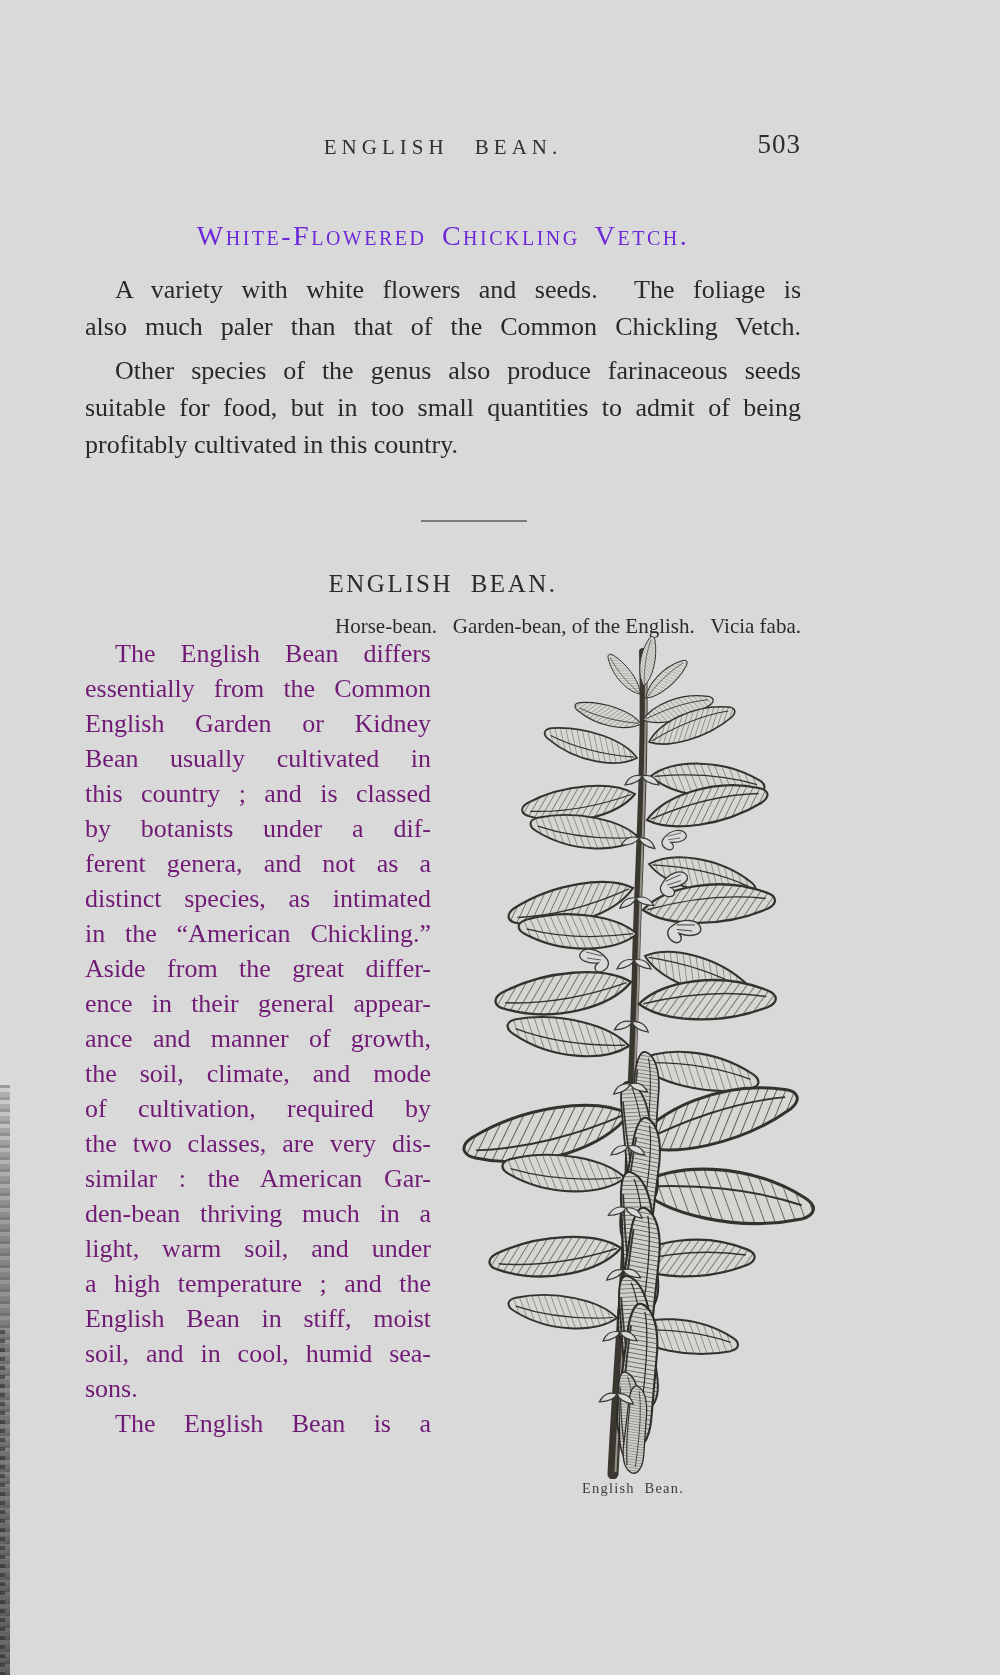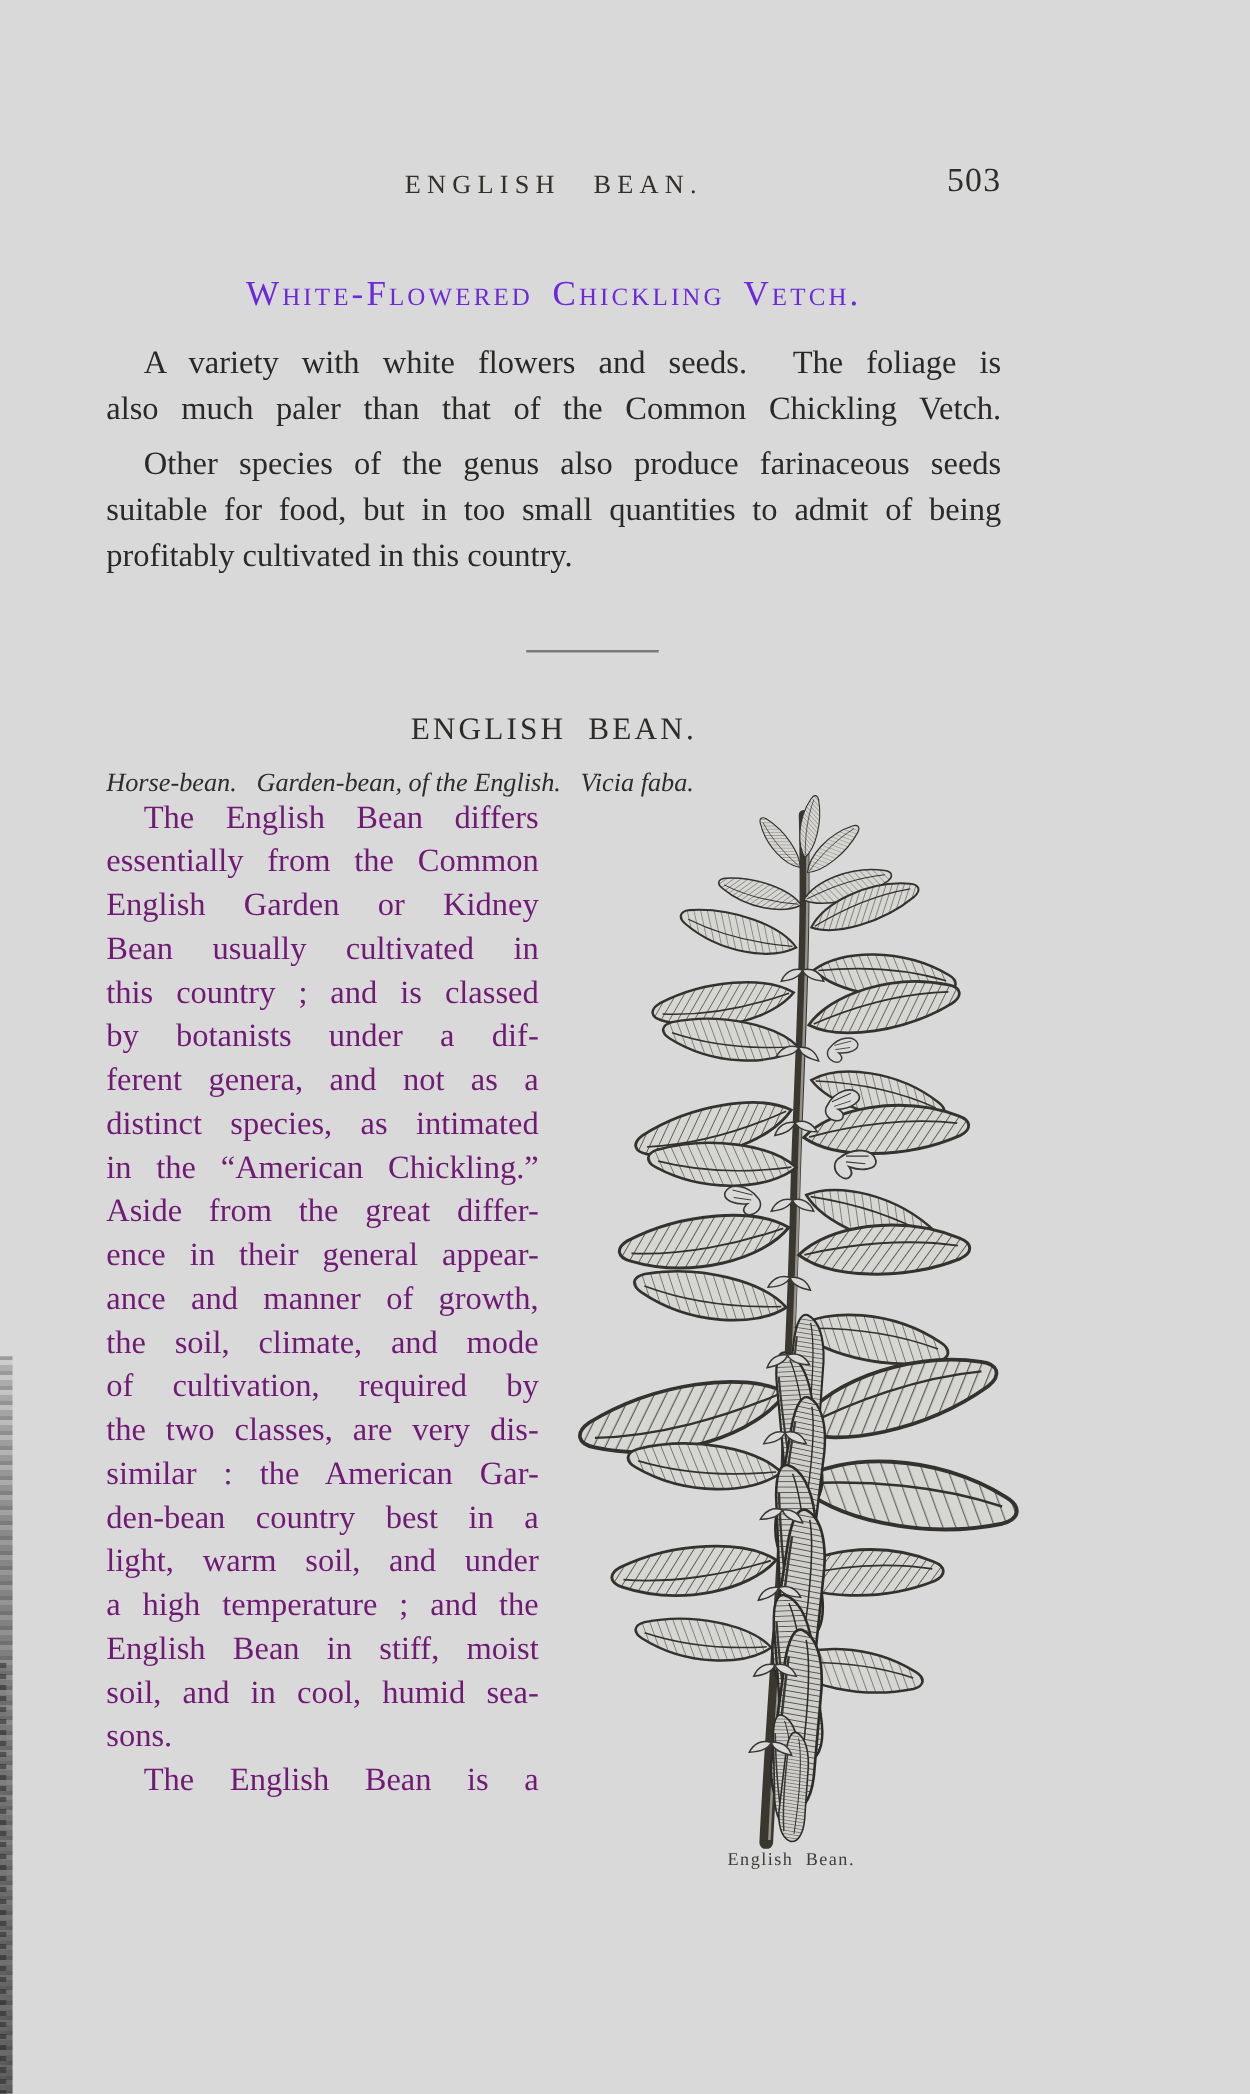--- a/index.html
+++ b/index.html
@@ -38,22 +38,22 @@
   
   .section-divider{
     left:421px;top:520px;width:106px;height:2px;background:#7a7a78;
   }
   
   .bean-heading{
     left:85px;top:570px;width:716px;text-align:center;
     font-size:25px;letter-spacing:2.5px;word-spacing:9px;color:#2e2c29;
   }
   .bean-synonyms{
-    left:85px;top:614px;width:716px;text-align:left;
-    font-size:21px;white-space:pre-wrap;color:#2e2c29;font-style:italic;
+    left:85px;top:614px;width:716px;text-align:right;
+    font-size:21px;white-space:pre-wrap;color:#2e2c29;
   }
   
   .column{left:85px;top:636px;width:346px;}
   .cline{
     font-size:26px;line-height:35px;white-space:pre-wrap;color:#701a75;
   }
   
   .figure{left:430px;top:624px;width:405px;height:855px;}
   .figure-caption{
     left:448px;top:1480px;width:370px;text-align:center;
@@ -106,21 +106,21 @@
   <div class="cline just">ferent genera, and not as a</div>
   <div class="cline just">distinct species, as intimated</div>
   <div class="cline just">in the “American Chickling.”</div>
   <div class="cline just">Aside from the great differ-</div>
   <div class="cline just">ence in their general appear-</div>
   <div class="cline just">ance and manner of growth,</div>
   <div class="cline just">the soil, climate, and mode</div>
   <div class="cline just">of cultivation, required by</div>
   <div class="cline just">the two classes, are very dis-</div>
   <div class="cline just">similar : the American Gar-</div>
-  <div class="cline just">den-bean country best in a</div>
+  <div class="cline just">den-bean thriving much in a</div>
   <div class="cline just">light, warm soil, and under</div>
   <div class="cline just">a high temperature ; and the</div>
   <div class="cline just">English Bean in stiff, moist</div>
   <div class="cline just">soil, and in cool, humid sea-</div>
   <div class="cline last">sons.</div>
   <div class="cline just indent">The English Bean is a</div>
 </div>
 
 <div class="abs figure">
 <svg width="405" height="855" viewBox="0 0 405 855" xmlns="http://www.w3.org/2000/svg">

